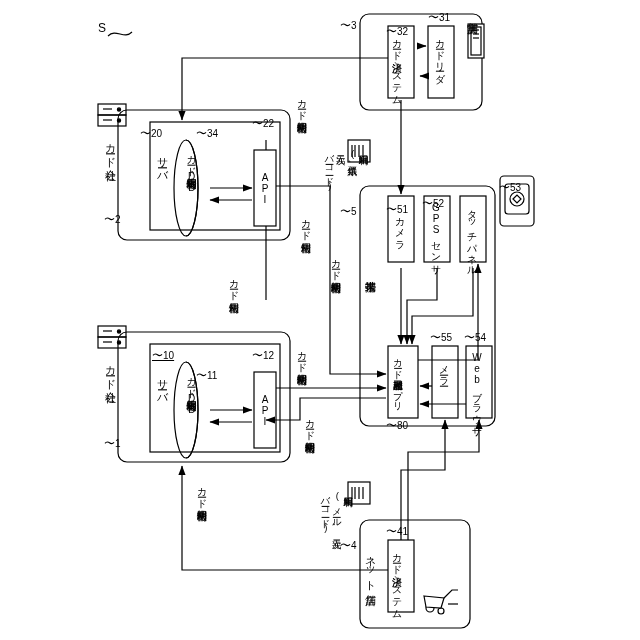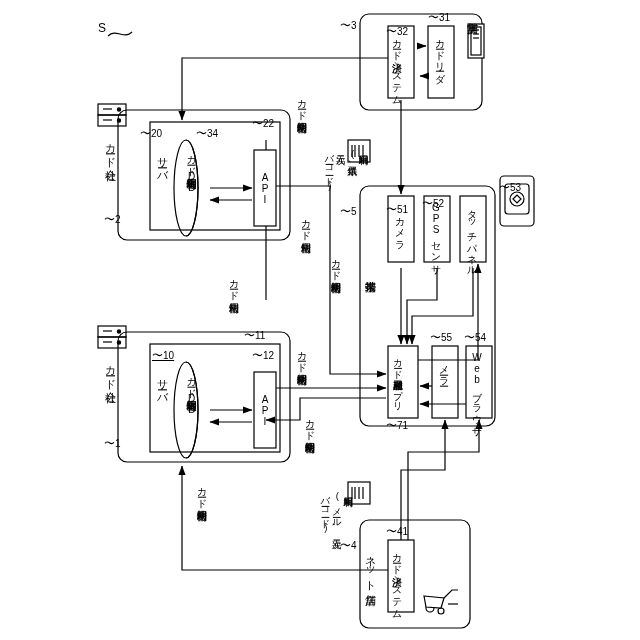--- a/index.html
+++ b/index.html
@@ -165,42 +165,42 @@
   <div class="lbl vt" style="left:186px;top:148px;font-size:10px;line-height:1.1;"><span>カード利用明細情報DB</span></div>
   <div class="num" style="left:196px;top:126px;"><span class="tilde">〜</span><span>34</span></div>
 
   <div class="lbl vt" style="left:259px;top:172px;font-size:10px;">API</div>
   <div class="num" style="left:252px;top:116px;text-align:center;"><span class="tilde">〜</span><span>22</span></div>
 
   <div class="lbl vt" style="left:156px;top:372px;font-size:11px;">サーバ</div>
   <div class="num" style="left:152px;top:348px;text-decoration:underline;"><span class="tilde">〜</span><span>10</span></div>
 
   <div class="lbl vt" style="left:186px;top:370px;font-size:10px;line-height:1.1;"><span>カード利用明細情報DB</span></div>
-  <div class="num" style="left:196px;top:328px;margin-left:48px;"><span class="tilde">〜</span><span>11</span></div>
+  <div class="num" style="left:196px;top:368px;"><span class="tilde">〜</span><span>11</span></div>
 
   <div class="lbl vt" style="left:259px;top:394px;font-size:10px;">API</div>
   <div class="num" style="left:252px;top:348px;"><span class="tilde">〜</span><span>12</span></div>
 
   <div class="lbl vt" style="left:391px;top:32px;font-size:10px;line-height:1.15;"><span>カード決済システム</span></div>
   <div class="num" style="left:386px;top:24px;"><span class="tilde">〜</span><span>32</span></div>
 
   <div class="lbl vt" style="left:434px;top:32px;font-size:10px;">カードリーダ</div>
   <div class="num" style="left:428px;top:10px;"><span class="tilde">〜</span><span>31</span></div>
 
   <div class="lbl vt" style="left:394px;top:210px;font-size:10px;">カメラ</div>
   <div class="num" style="left:386px;top:180px;margin-top:22px;"><span class="tilde">〜</span><span>51</span></div>
 
   <div class="lbl vt" style="left:430px;top:202px;font-size:10px;">GPSセンサ</div>
   <div class="num" style="left:422px;top:196px;"><span class="tilde">〜</span><span>52</span></div>
 
   <div class="lbl vt" style="left:466px;top:202px;font-size:10px;line-height:1.15;"><span>タッチパネル</span></div>
   <div class="num" style="left:458px;top:180px;margin-left:41px;"><span class="tilde">〜</span><span>53</span></div>
 
   <div class="lbl vt" style="left:392px;top:352px;font-size:9.5px;line-height:1.15;"><span>カード利用履歴確認アプリ</span></div>
-  <div class="num" style="left:386px;top:418px;"><span class="tilde">〜</span><span>71</span></div>
+  <div class="num" style="left:386px;top:418px;"><span class="tilde">〜</span><span>80</span></div>
 
   <div class="lbl vt" style="left:438px;top:358px;font-size:10px;">メーラー</div>
   <div class="num" style="left:430px;top:330px;"><span class="tilde">〜</span><span>55</span></div>
 
   <div class="lbl vt" style="left:471px;top:352px;font-size:10px;">Webブラウザ</div>
   <div class="num" style="left:464px;top:330px;"><span class="tilde">〜</span><span>54</span></div>
 
   <div class="lbl vt" style="left:391px;top:546px;font-size:10px;line-height:1.15;"><span>カード決済システム</span></div>
   <div class="num" style="left:386px;top:524px;text-align:right;"><span class="tilde">〜</span><span>41</span></div>
 

